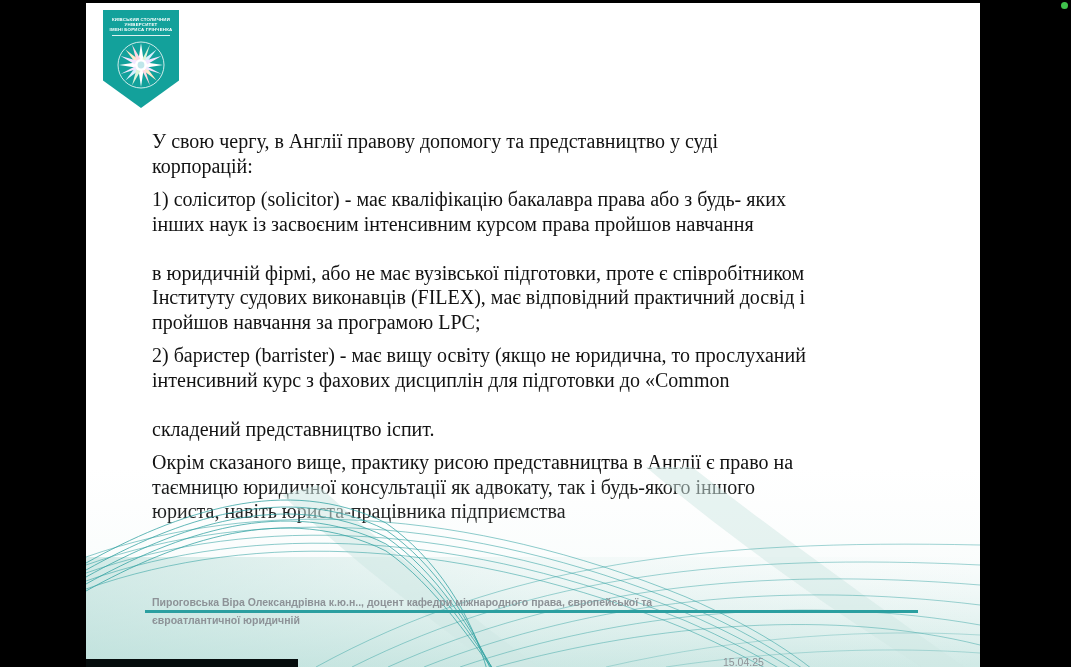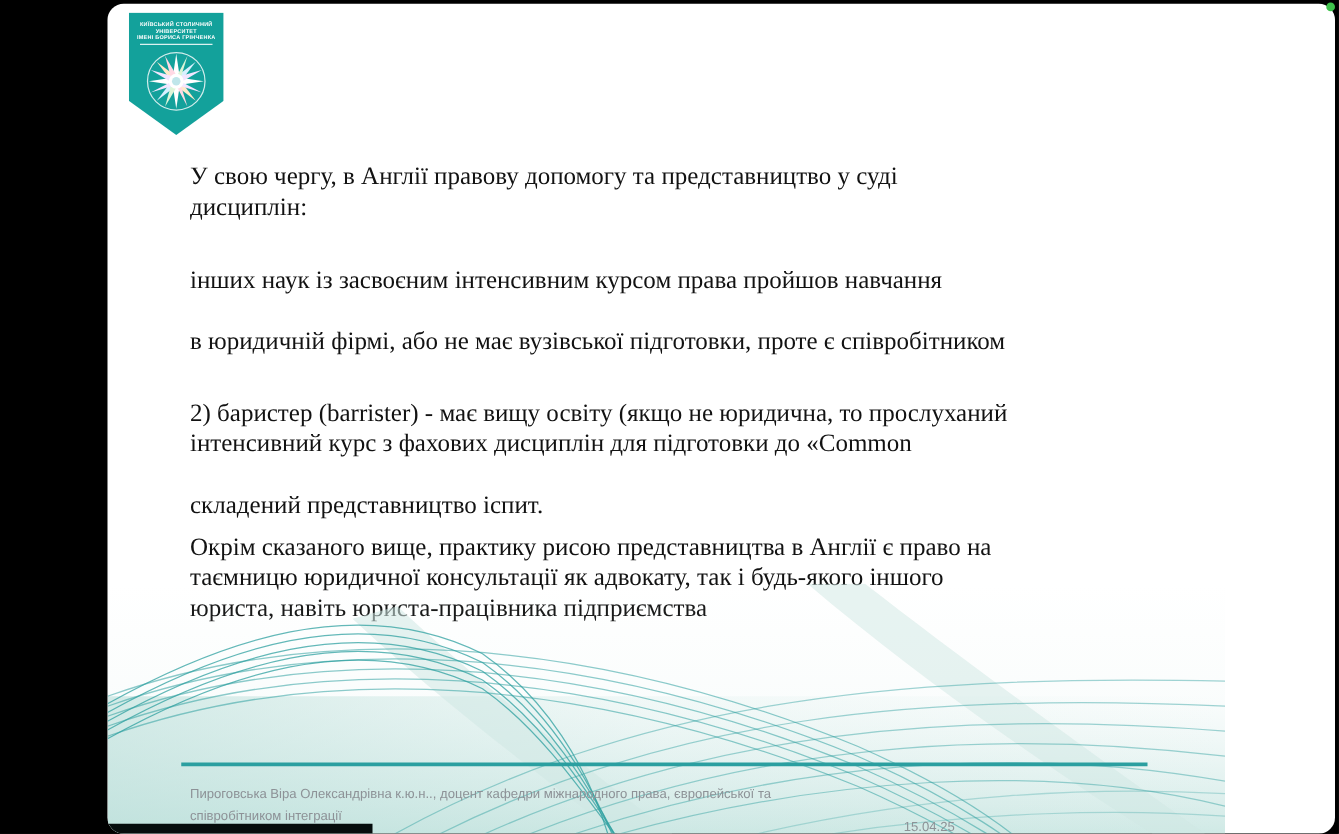--- a/index.html
+++ b/index.html
@@ -1,40 +1,40 @@
 <!DOCTYPE html>
 <html><head>
 <meta charset="utf-8">
 <style>
   html,body{margin:0;padding:0;background:#000;}
   .stage{position:relative;width:1071px;height:667px;background:#000;overflow:hidden;
          font-family:"Liberation Sans",sans-serif;}
-  .slide{position:absolute;left:86px;top:3px;width:982px;height:664px;background:#ffffff;overflow:hidden;border-radius:13px;}
+  .slide{position:absolute;left:86px;top:3px;width:894px;height:664px;background:#ffffff;overflow:hidden;}
 
   
   .logo{position:absolute;left:17px;top:7px;width:76px;height:98px;background:#13a19b;
         clip-path:polygon(0% 0%,100% 0%,100% 72%,50% 100%,0% 72%);}
   .logo-caption{margin-top:7px;text-align:center;color:#ffffff;font-size:4.4px;line-height:5.2px;
         font-weight:bold;letter-spacing:.2px;}
   .logo-rule{margin:2px auto 0 auto;width:58px;height:1px;background:rgba(255,255,255,.85);}
   .emblem{display:block;margin:3px auto 0 auto;}
 
   
   .body-text{position:absolute;left:66px;top:126px;color:#121212;
              font-family:"Liberation Serif","DejaVu Serif",serif;
              font-size:20px;line-height:24.5px;}
   .body-text p{margin:0 0 9px 0;white-space:nowrap;}
 
   
   .waves{position:absolute;left:0;bottom:0;width:894px;height:200px;z-index:1;}
 
   .divider{position:absolute;left:59px;top:607px;width:773px;height:3px;background:#2b9fa0;z-index:2;}
 
-  .footer{position:absolute;left:66px;top:623px;width:620px;color:#8d9297;
-          font-size:10.5px;line-height:18px;z-index:3;}
+  .footer{position:absolute;left:66px;top:590px;width:620px;color:#8d9297;
+          font-size:10.5px;line-height:18px;z-index:3;font-weight:bold;}
   .date{position:absolute;left:637px;top:633px;color:#8d9297;font-size:10.5px;z-index:3;margin-top:20px;}
 
   .dark-strip{position:absolute;left:0;top:656px;width:212px;height:8px;background:#060d0d;z-index:4;}
 
   .green-dot{position:absolute;left:1061px;top:2px;width:7px;height:7px;border-radius:50%;background:#3fc24c;}
 </style>
 </head>
 <body>
 
 <div class="stage">
@@ -80,28 +80,29 @@
           </g>
         </g>
         <circle cx="26" cy="26" r="6" fill="#ffffff"></circle>
         <circle cx="26" cy="26" r="3.4" fill="#bfe6ea"></circle>
       </svg>
     </div>
 
     <div class="body-text">
       <p>
         <span>У свою чергу, в Англії правову допомогу та представництво у суді</span><br>
-        <span>дисциплін:</span>
+        <span>корпорацій:</span>
       </p>
       <p>
-        <br>
+        <span>1) соліситор (solicitor) - має кваліфікацію бакалавра права або з будь- яких</span><br>
         <span>інших наук із засвоєним інтенсивним курсом права пройшов навчання</span><br>
         <br>
         <span>в юридичній фірмі, або не має вузівської підготовки, проте є співробітником</span><br>
-        <br>
+        <span>Інституту судових виконавців (FILEX), має відповідний практичний досвід і</span><br>
+        <span>пройшов навчання за програмою LPC;</span>
       </p>
       <p>
         <span>2) баристер (barrister) - має вищу освіту (якщо не юридична, то прослуханий</span><br>
         <span>інтенсивний курс з фахових дисциплін для підготовки до «Common</span><br>
         <br>
         <span>складений представництво іспит.</span>
       </p>
       <p>
         <span>Окрім сказаного вище, практику рисою представництва в Англії є право на</span><br>
         <span>таємницю юридичної консультації як адвокату, так і будь-якого іншого</span><br>
@@ -153,21 +154,21 @@
       <g fill="none" stroke="#2fa0a0" stroke-width="1" stroke-opacity="0.3">
         <path d="M520,200 C660,168 790,162 894,168"></path>
         <path d="M580,200 C700,182 810,180 894,186"></path>
       </g>
     </svg>
 
     <div class="divider"></div>
 
     <div class="footer">
       <div>Пироговська Віра Олександрівна к.ю.н.., доцент кафедри міжнародного права, європейської та</div>
-      <div>співробітником інтеграції</div>
+      <div>євроатлантичної юридичній</div>
     </div>
 
     <div class="date">15.04.25</div>
 
     <div class="dark-strip"></div>
   </div>
 
   <div class="green-dot"></div>
 </div>
 

